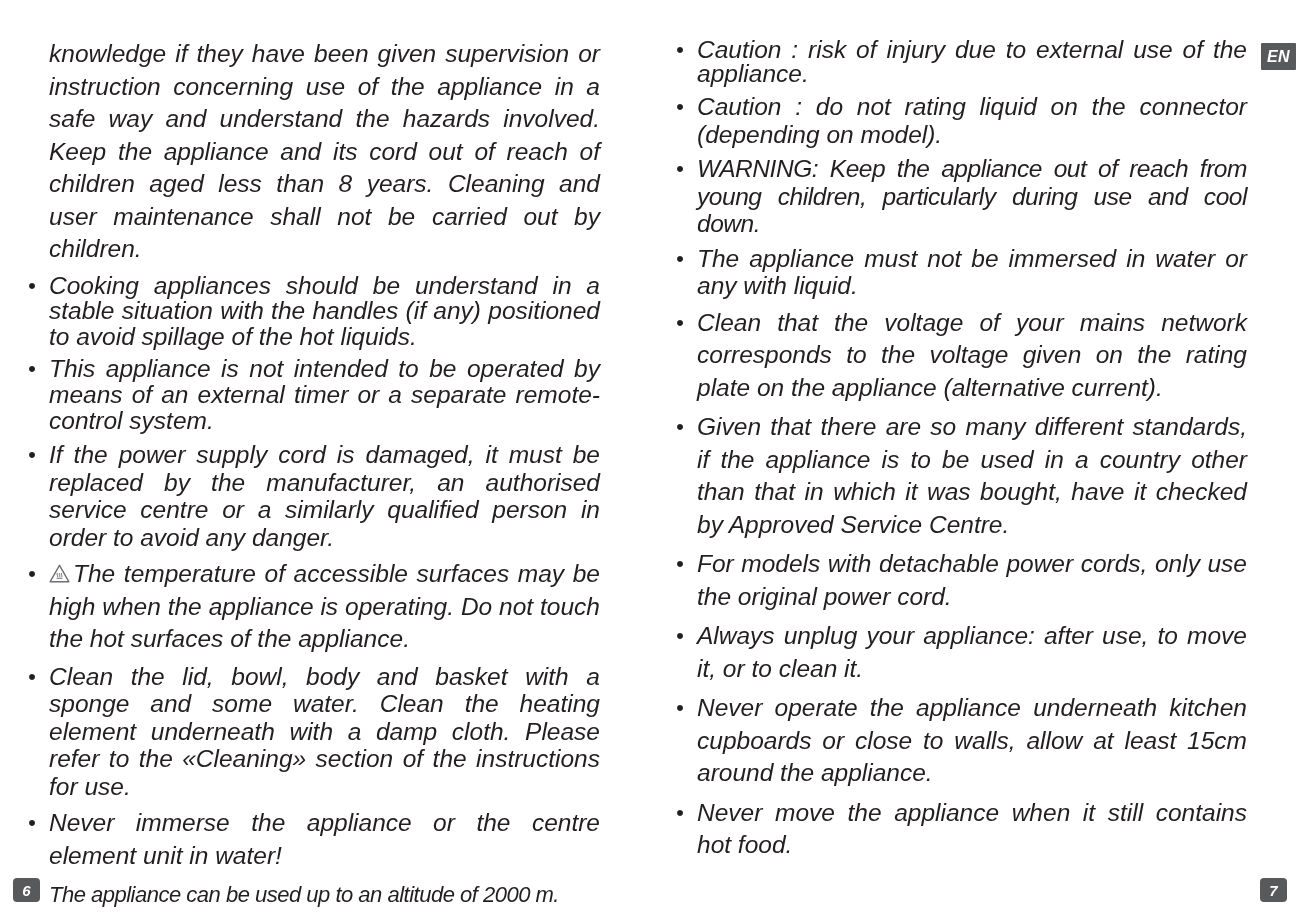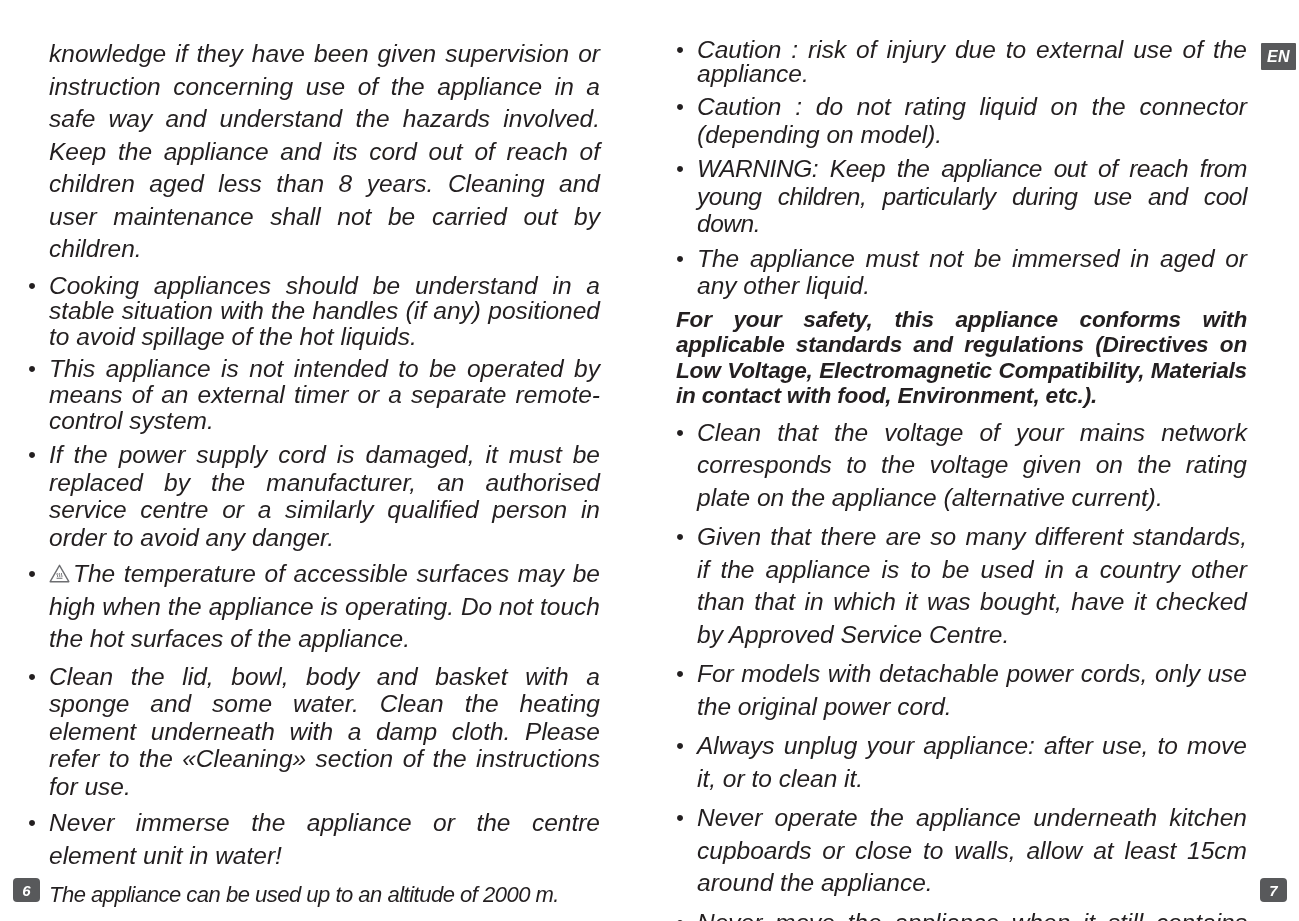--- a/index.html
+++ b/index.html
@@ -173,24 +173,23 @@
       <p class="txt lh27">Caution : do not rating liquid on the connector (depending on model).</p>
     </div>
 
     <div class="row lh27">
       <span class="marker lh27">•</span>
       <p class="txt lh27 cond">WARNING: Keep the appliance out of reach from young children, particularly during use and cool down.</p>
     </div>
 
     <div class="row lh27">
       <span class="marker lh27">•</span>
-      <p class="txt lh27">The appliance must not be immersed in aged or any other liquid.</p>
-    </div>
-
-    <p class="safety-note">For your safety, this appliance conforms with applicable standards and regulations (Directives on Low Voltage, Electromagnetic Compatibility, Materials in contact with food, Environment, etc.).</p>
+      <p class="txt lh27">The appliance must not be immersed in water or any with liquid.</p>
+    </div>
+
 
     <div class="row lh32">
       <span class="marker lh32">•</span>
       <p class="txt lh32">Clean that the voltage of your mains network corresponds to the voltage given on the rating plate on the appliance (alternative current).</p>
     </div>
 
     <div class="row lh32">
       <span class="marker lh32">•</span>
       <p class="txt lh32">Given that there are so many different standards, if the appliance is to be used in a country other than that in which it was bought, have it checked by Approved Service Centre.</p>
     </div>

